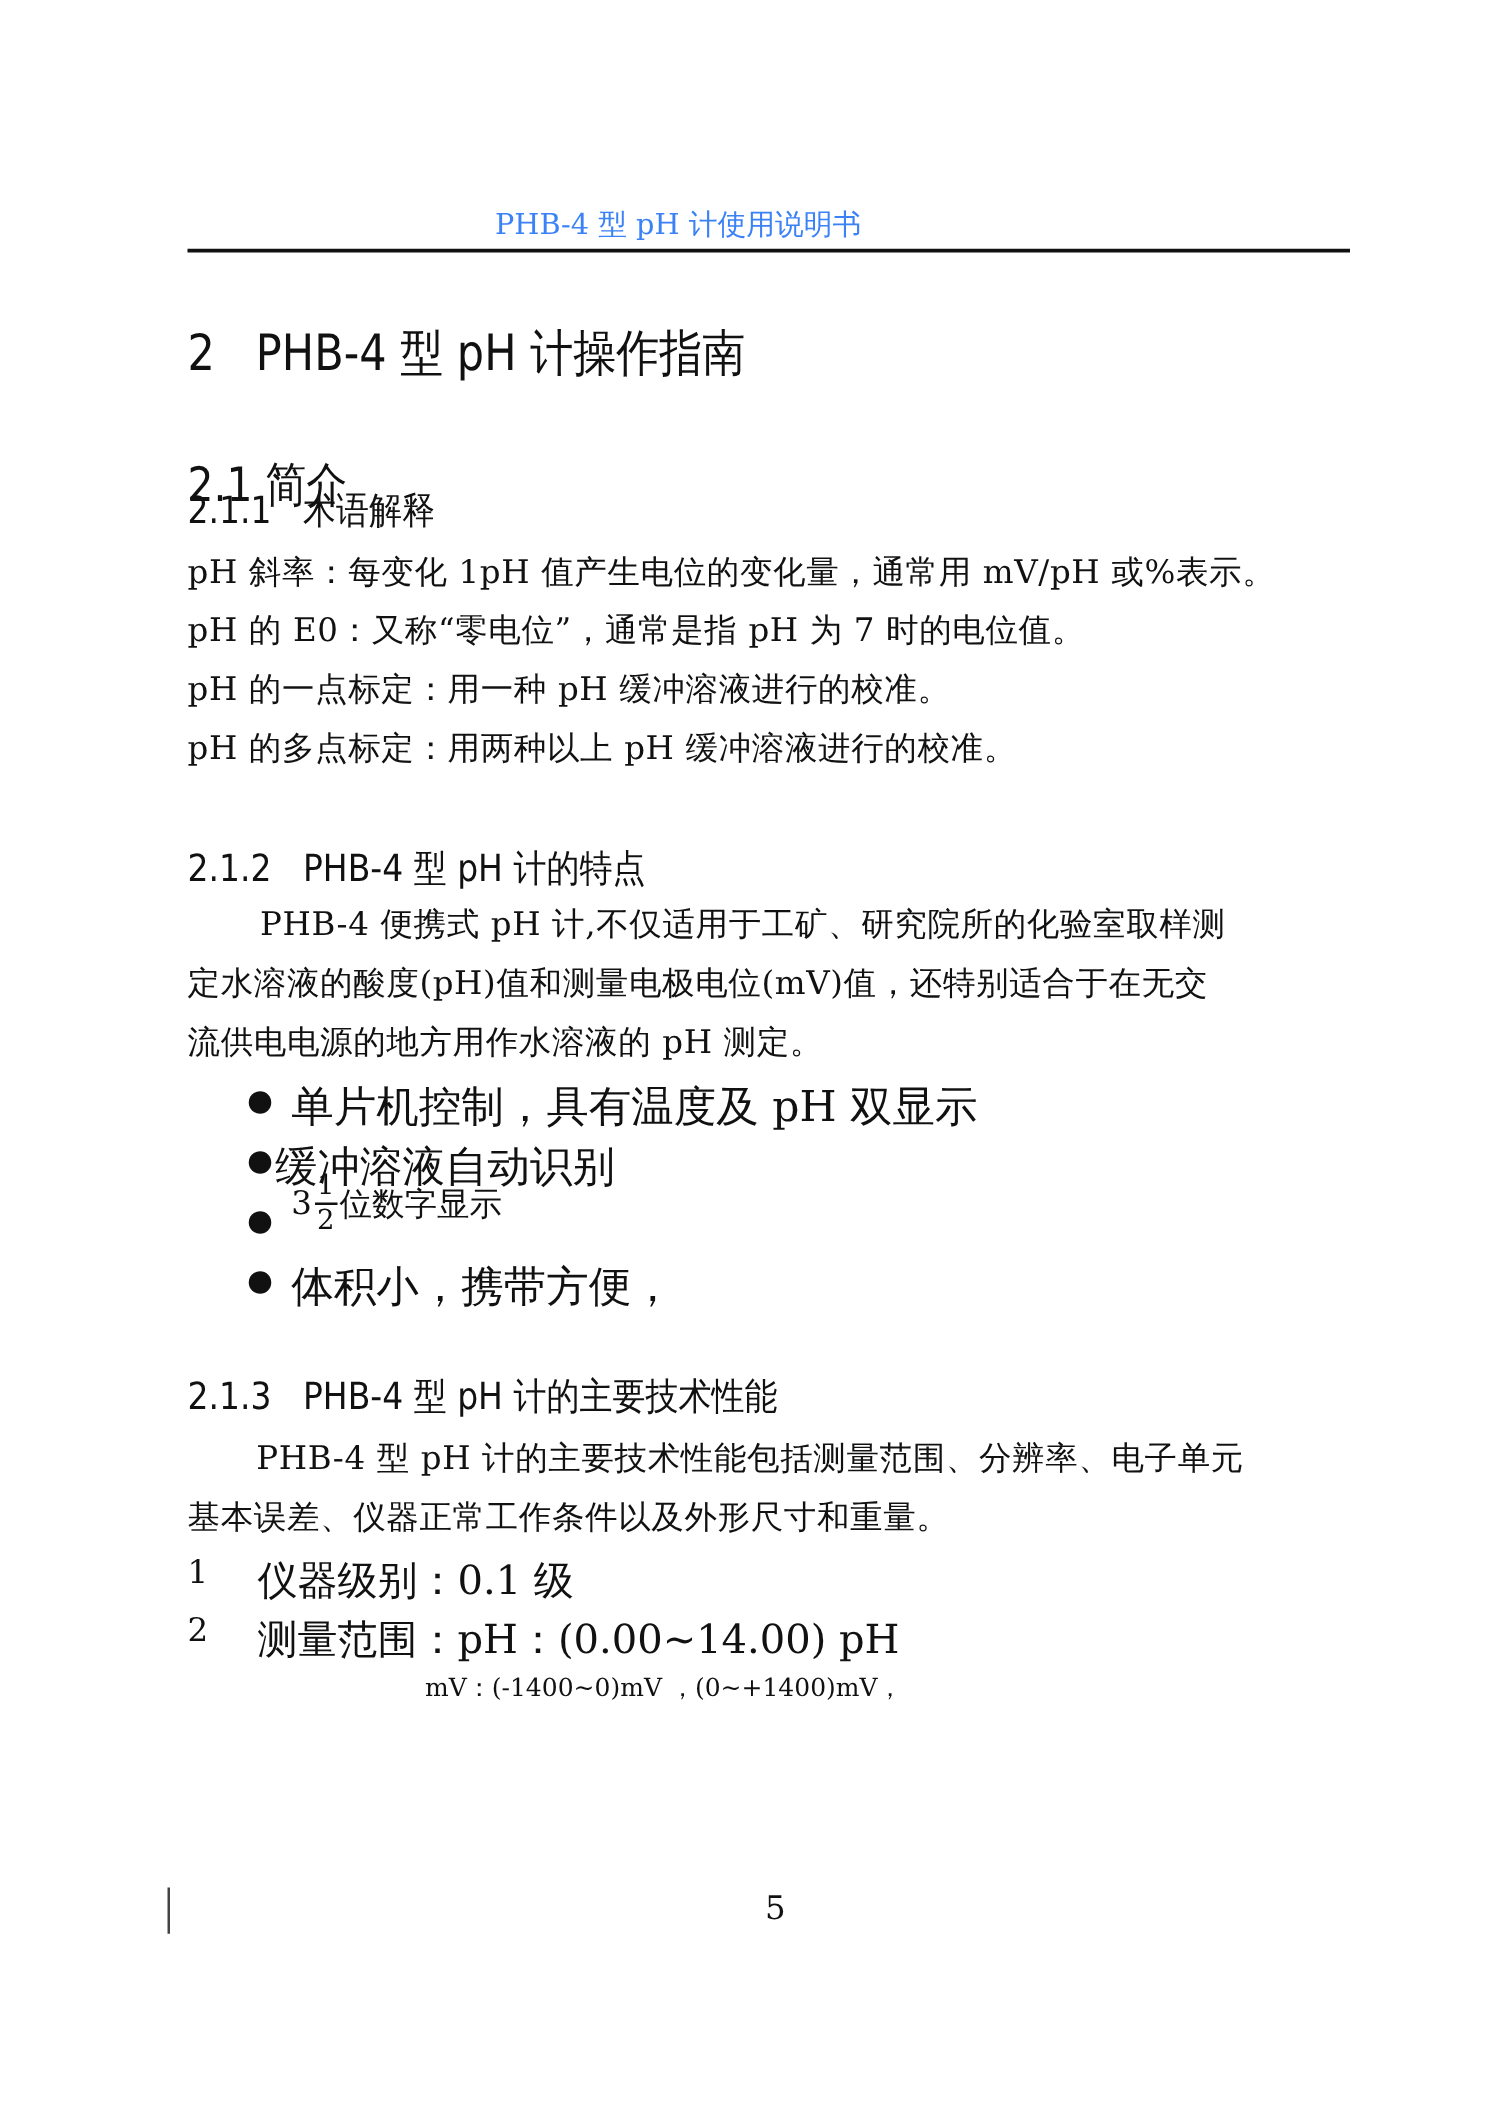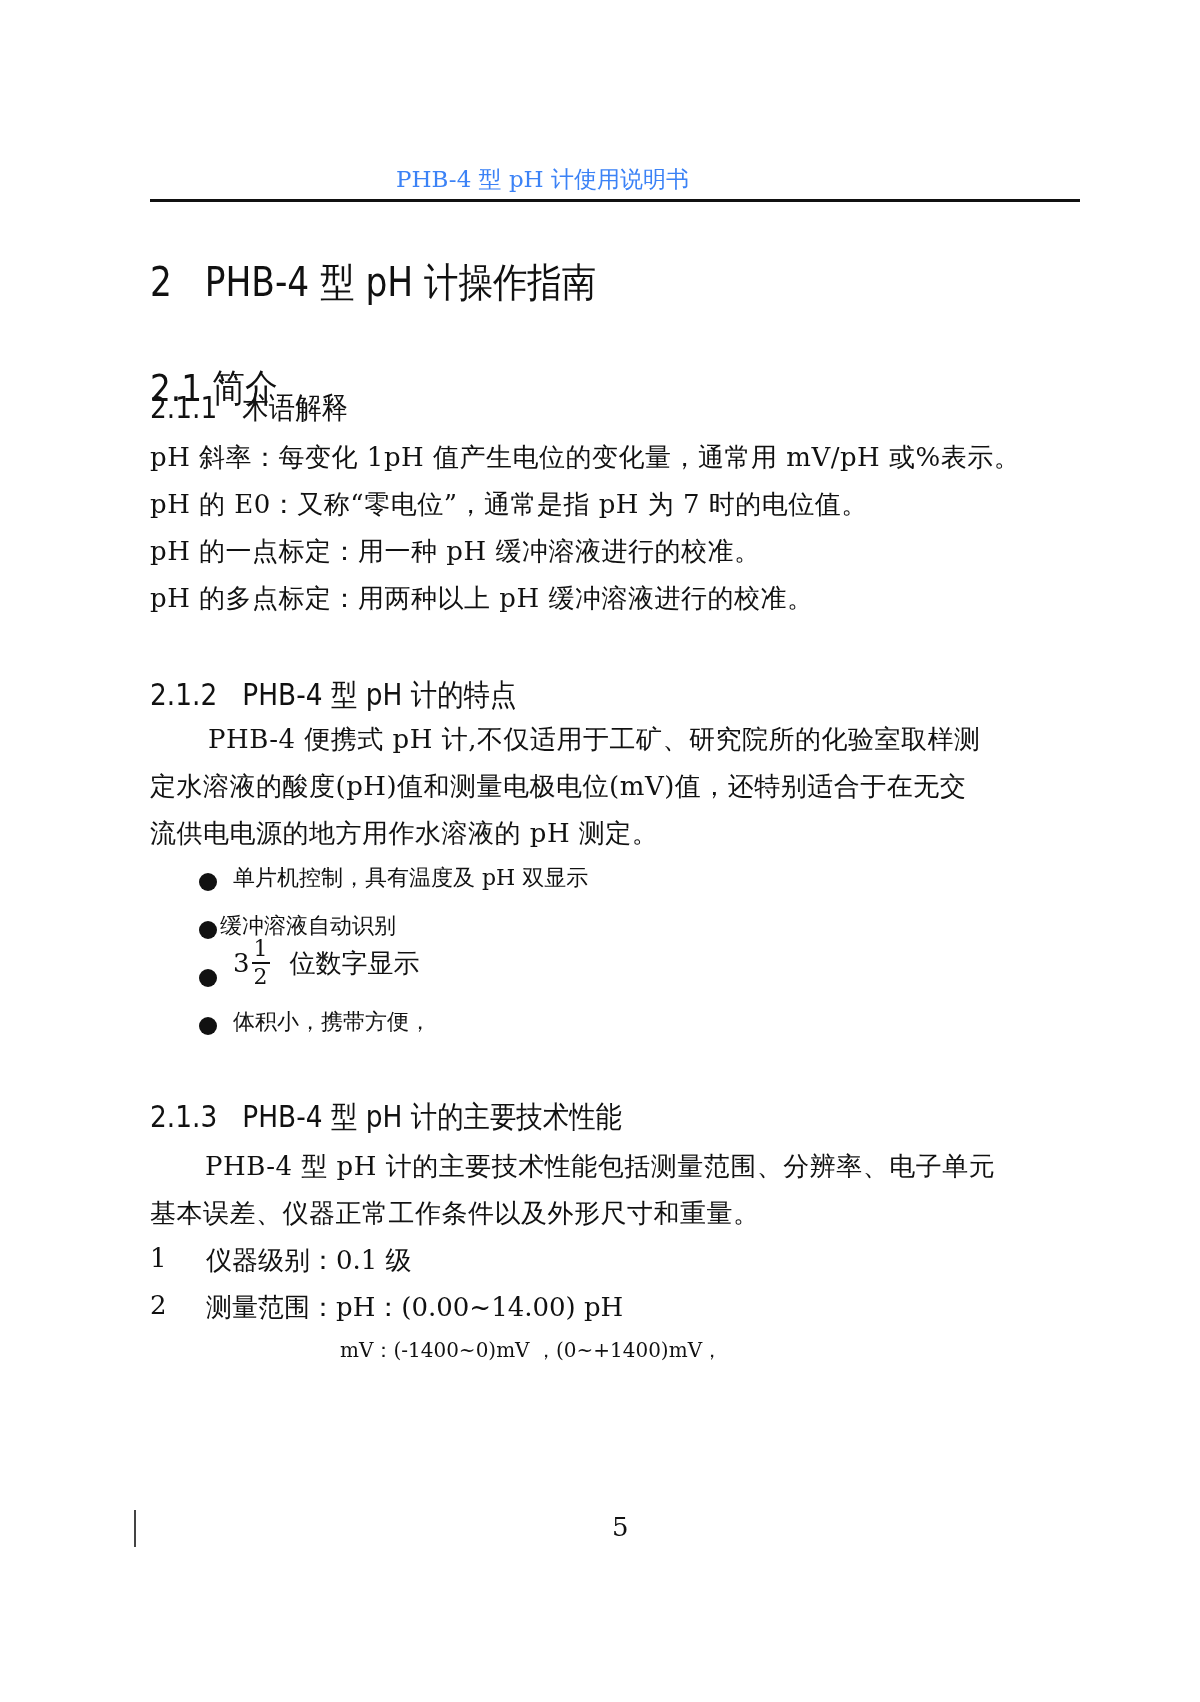--- a/index.html
+++ b/index.html
@@ -33,29 +33,29 @@
     transform: scaleX(0.88); transform-origin: left top;
   }
   .body-text {
     left: 150px; font-size: 26px; letter-spacing: 0.5px;
   }
   .indent { left: 225px; }
   .bullet-dot {
     left: 199px; width: 18px; height: 18px; border-radius: 50%;
     background: #111;
   }
-  .bullet-text { left: 256px; font-size: 22px; }
+  .bullet-text { left: 256px; font-size: 34px; }
   .frac {
     display: inline-flex; flex-direction: column; align-items: center;
     vertical-align: middle; font-size: 22px; line-height: 1; margin: 0 2px;
   }
   .frac .num { border-bottom: 2px solid #111; padding: 0 2px 2px; }
   .frac .den { padding-top: 2px; }
   .num-label { left: 162px; font-size: 26px; }
-  .spec-text { left: 225px; font-size: 26px; text-align: center; }
+  .spec-text { left: 225px; font-size: 32px; text-align: center; }
   .spec-sub { left: 368px; font-size: 20px; }
   .footer-bar {
     left: 134px; top: 1510px; width: 0; height: 37px;
     border-left: 2px solid #444;
   }
   .page-number {
     left: 612px; top: 1512px; font-size: 26px;
   }
 </style>
 </head>
@@ -87,21 +87,21 @@
 <div class="abs bullet-dot" style="top:921px;"></div>
 <div class="abs bullet-text" style="top:911px; left:220px;">缓冲溶液自动识别</div>
 
 <div class="abs bullet-dot" style="top:969px;"></div>
 <div class="abs bullet-text" style="top:938px; left:233px; display:flex; align-items:center; font-size:26px;">
   <span>3</span>
   <span class="frac">
     <span class="num">1</span>
     <span class="den">2</span>
   </span>
-  <span style="margin-left:18px;">位数字显示</span>
+  <span style="">位数字显示</span>
 </div>
 
 <div class="abs bullet-dot" style="top:1017px;"></div>
 <div class="abs bullet-text" style="top:1007px; left:233px;">体积小，携带方便，</div>
 
 <div class="abs h3" style="top:1097px; white-space:pre;">2.1.3   PHB-4 型 pH 计的主要技术性能</div>
 
 <div class="abs body-text" style="top:1149px; left:205px;">PHB-4 型 pH 计的主要技术性能包括测量范围、分辨率、电子单元</div>
 <div class="abs body-text" style="top:1196px;">基本误差、仪器正常工作条件以及外形尺寸和重量。</div>
 

